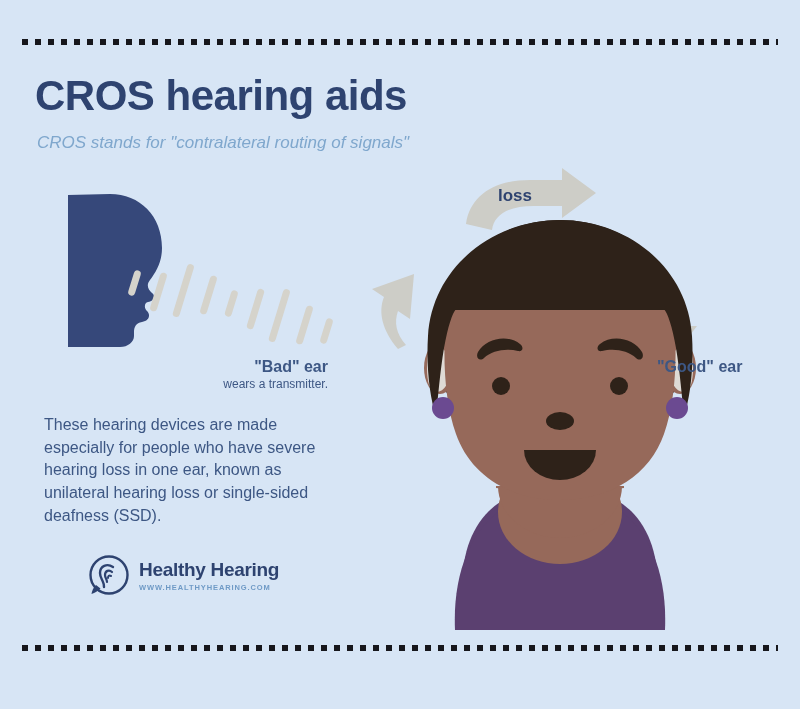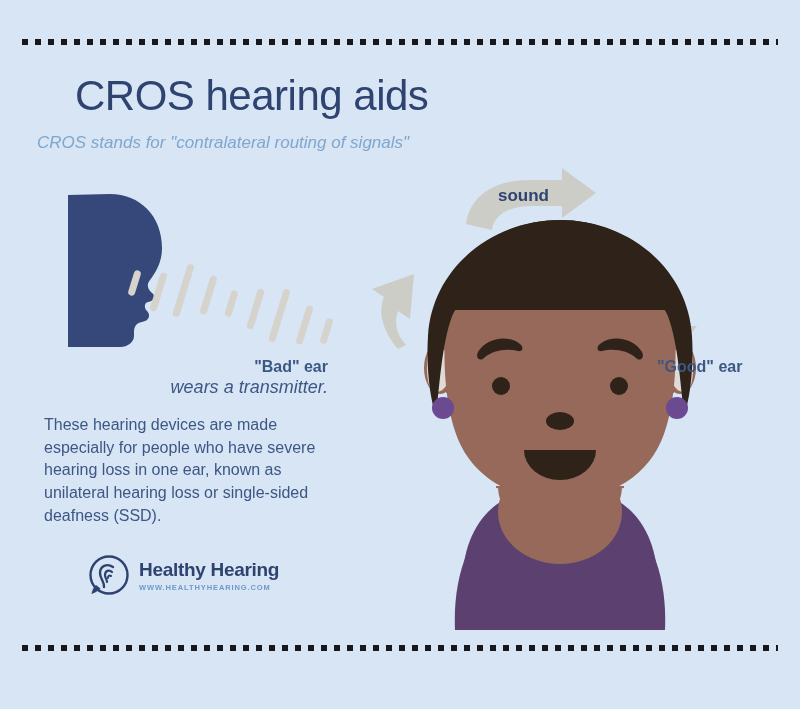--- a/index.html
+++ b/index.html
@@ -35,25 +35,24 @@
   }
   .dash-top { top: 39px; }
   .dash-bottom { top: 645px; }
 
   
   .title {
     position: absolute;
     left: 35px;
     top: 72px;
     font-size: 42px;
-    font-weight: normal;
+    font-weight: bold;
     color: #2e4370;
     letter-spacing: -0.5px;
     white-space: nowrap;
-    margin-left: 40px;
   }
   .subtitle {
     position: absolute;
     left: 37px;
     top: 133px;
     font-size: 17px;
     font-style: italic;
     color: #7fa7cd;
     white-space: nowrap;
   }
@@ -95,23 +94,22 @@
   }
 
   
   .callout { position: absolute; color: #3d5784; }
   .callout .head {
     font-size: 16px;
     font-weight: bold;
     line-height: 1.25;
   }
   .callout .desc {
-    font-size: 18px;
+    font-size: 12px;
     line-height: 1.21;
-    font-style: italic;
   }
   .callout-bad {
     right: 472px;
     top: 357px;
     width: 190px;
     text-align: right;
   }
   .callout-good {
     left: 657px;
     top: 357px;
@@ -267,21 +265,21 @@
   </svg>
 
   <div class="dash-rule dash-top"></div>
   <div class="dash-rule dash-bottom"></div>
 
   <div class="title">CROS hearing aids</div>
   <div class="subtitle">CROS stands for "contralateral routing of signals"</div>
 
   <div class="body-copy">These hearing devices are made especially for people who have severe hearing loss in one ear, known as unilateral hearing loss or single-sided deafness (SSD).</div>
 
-  <div class="sound-label">sound</div>
+  <div class="sound-label">loss</div>
 
   <div class="callout callout-bad">
     <div class="head">"Bad" ear</div>
     <div class="desc">wears a transmitter.</div>
   </div>
 
   <div class="callout callout-good">
     <div class="head">"Good" ear</div>
   </div>
 

